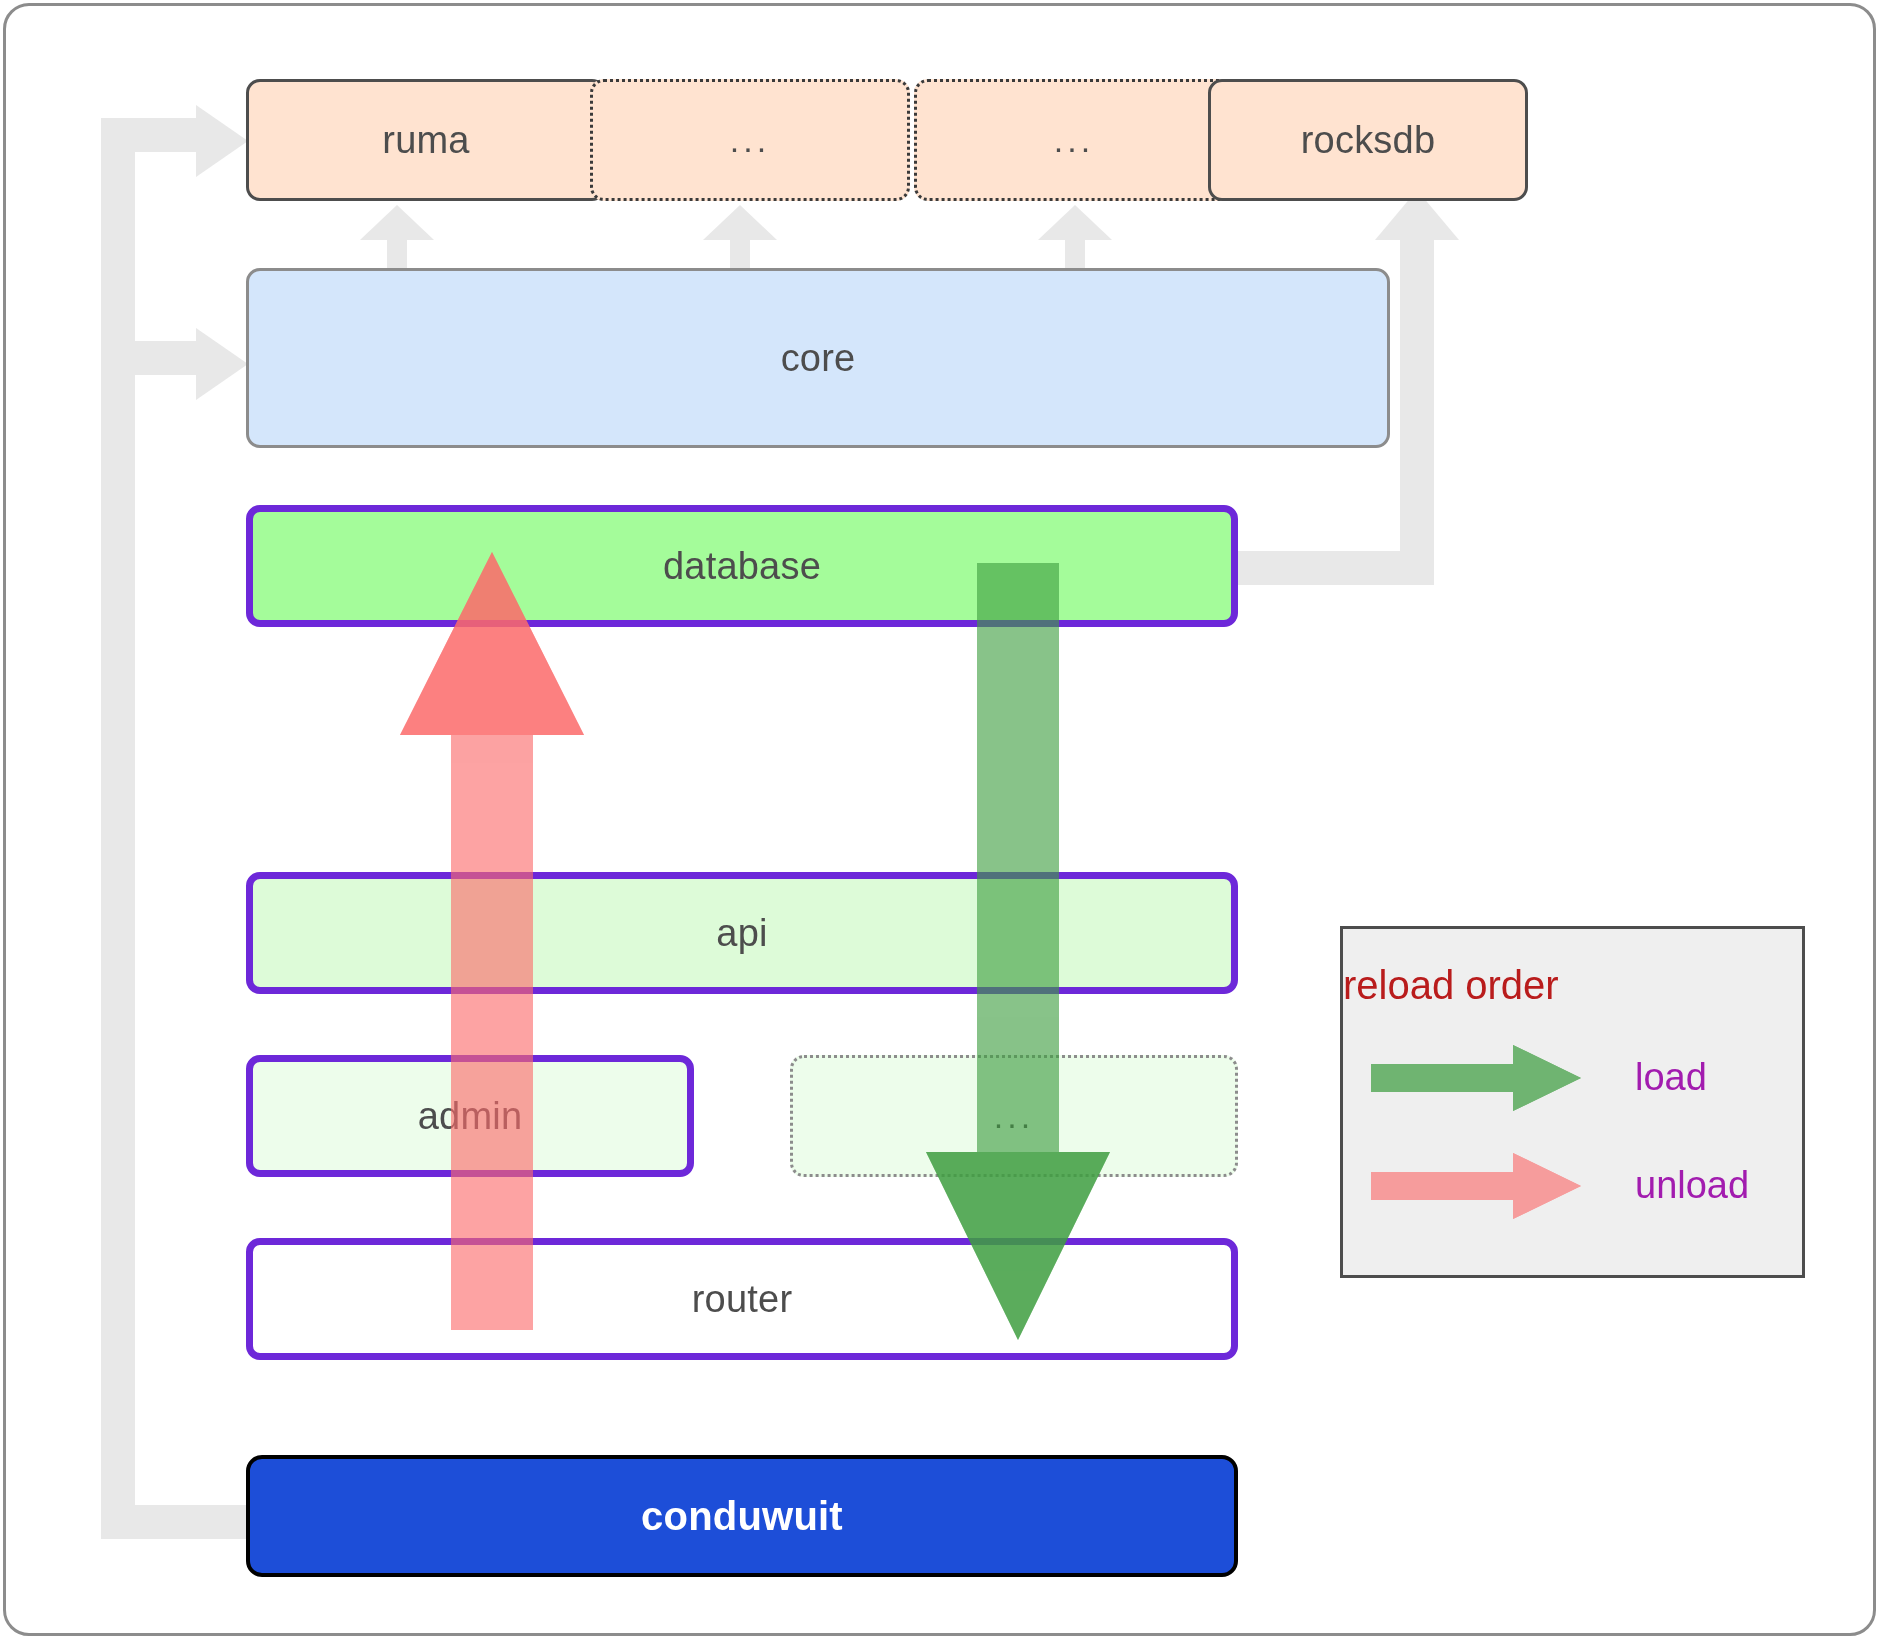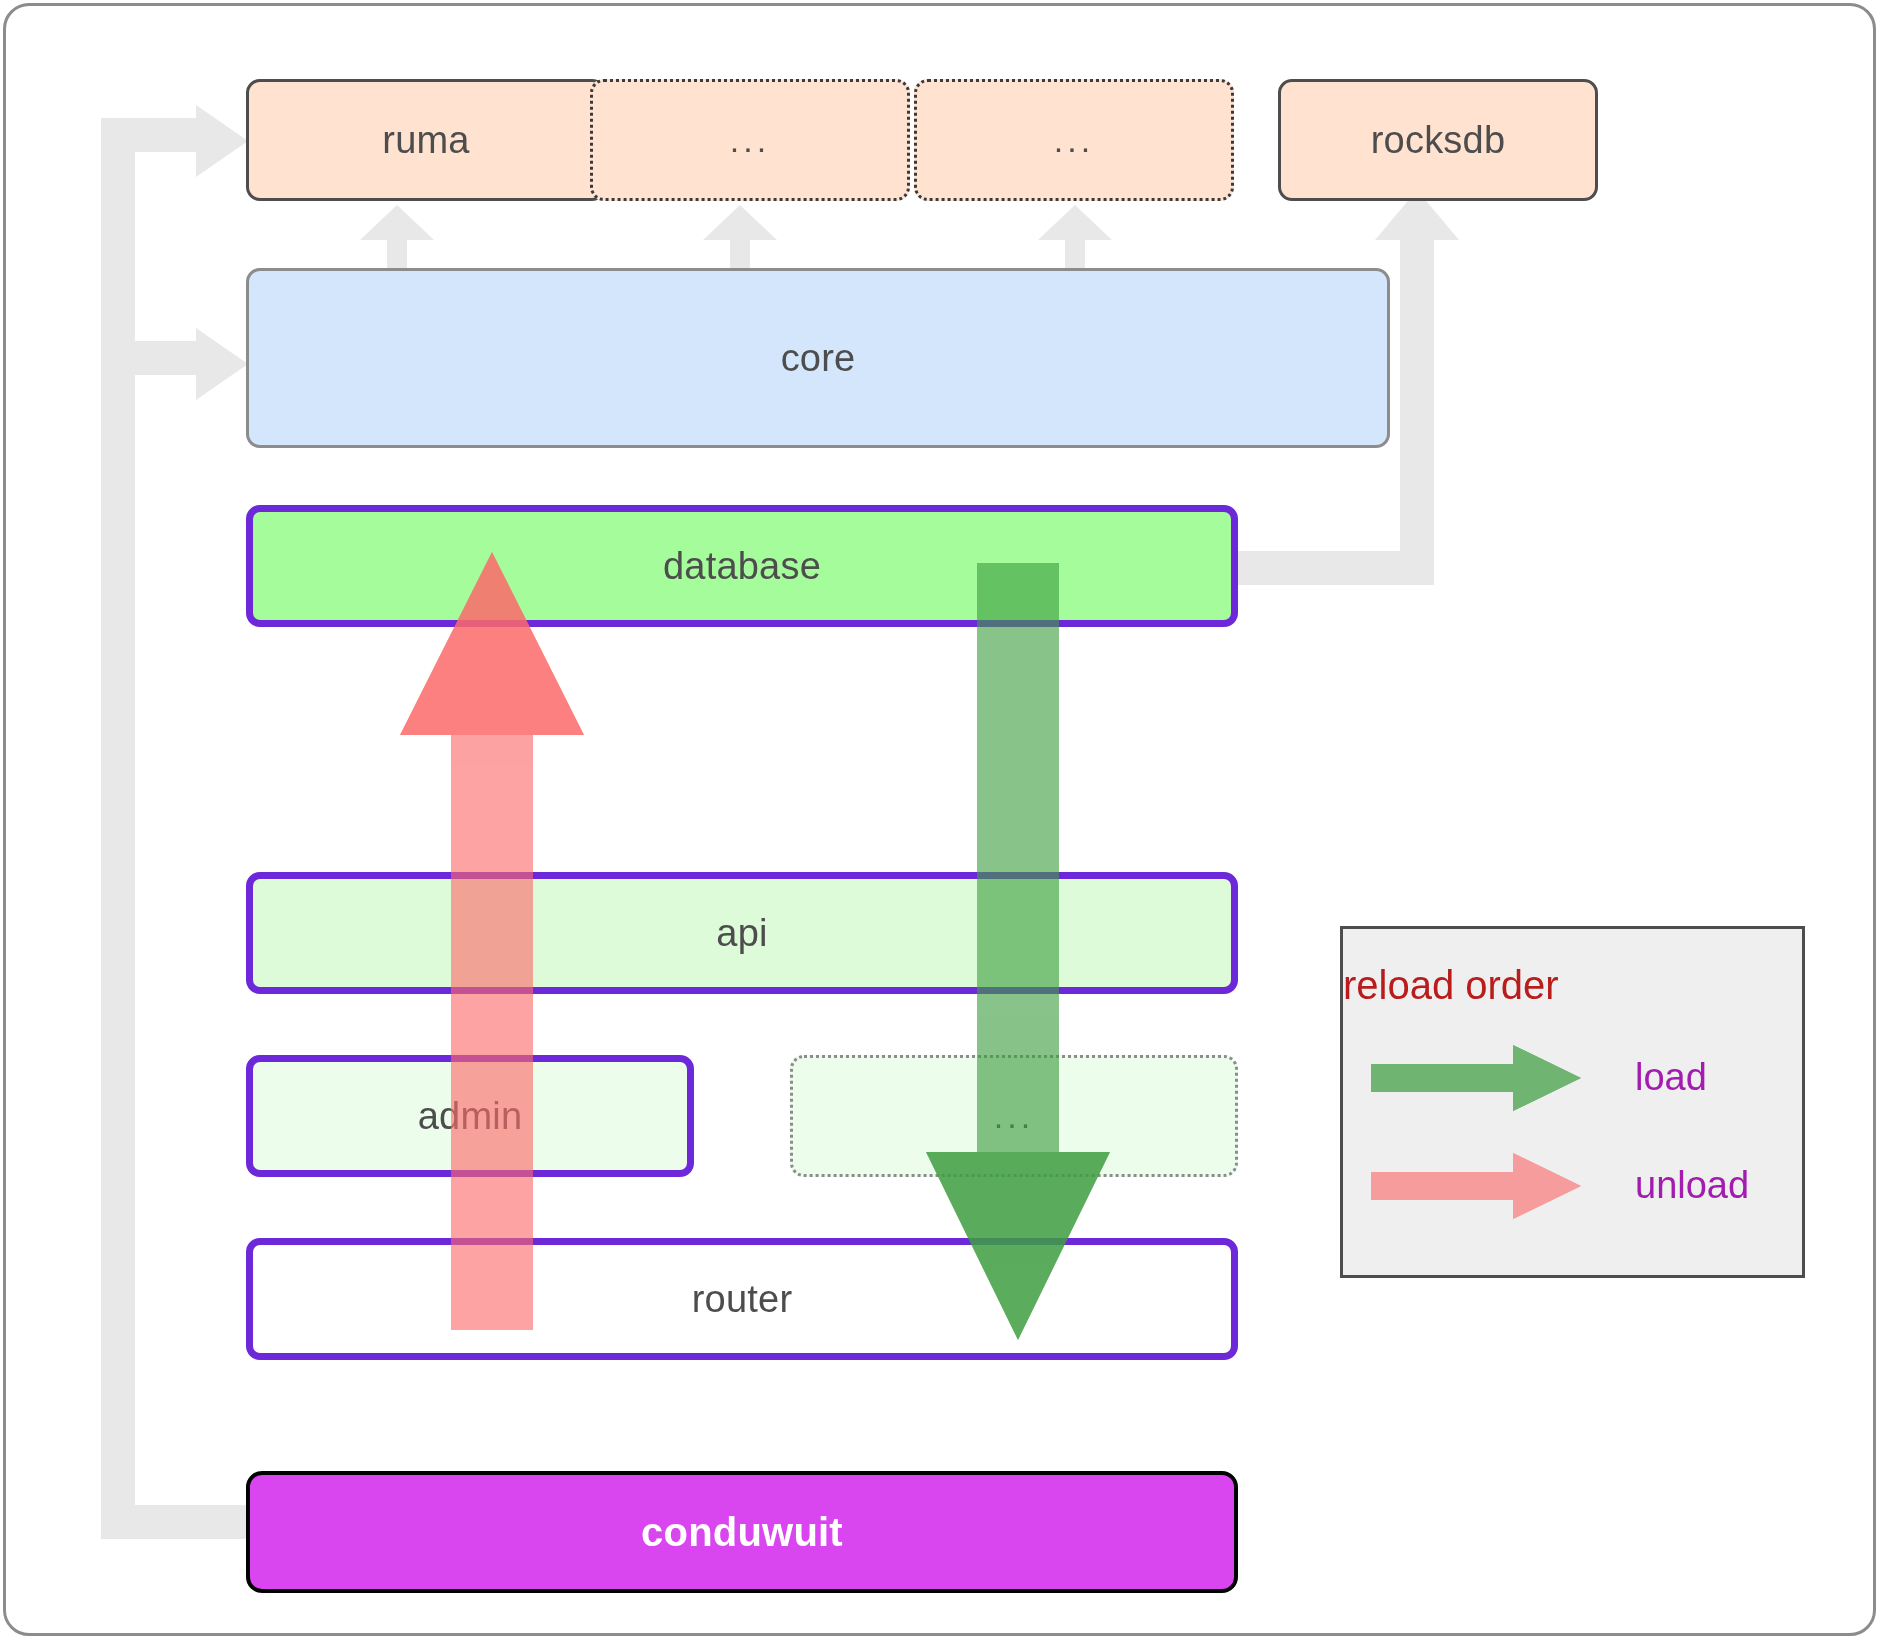--- a/index.html
+++ b/index.html
@@ -68,27 +68,26 @@
 
   .lv-database { background: #a4fc9a; }
   .lv-service  { background: #ccf9c5; }
   .lv-api      { background: #ddfbd8; }
   .lv-admin    { background: #edfdeb; }
   .lv-dots     { background: #edfdeb; }
   .lv-router   { background: #ffffff; }
 
   
   .product {
-    background: #d946ef;
+    background: #1d4ed8;
     border: 4px solid #000000;
     border-radius: 16px;
     color: #ffffff;
     font-weight: bold;
     font-size: 40px;
-    margin-top: 16px;
   }
 
   
   .legend {
     position: absolute;
     box-sizing: border-box;
     background: #efefef;
     border: 3px solid #4d4d4d;
     z-index: 6;
   }
@@ -150,21 +149,21 @@
   </div>
 
   <div class="node dep dotted dotsbox" style="left:590px; top:79px; width:320px; height:122px;">
     <span>...</span>
   </div>
 
   <div class="node dep dotted dotsbox" style="left:914px; top:79px; width:320px; height:122px;">
     <span>...</span>
   </div>
 
-  <div class="node dep" style="left:1278px; top:79px; width:320px; height:122px;">
+  <div class="node dep" style="left:1208px; top:79px; width:320px; height:122px;">
     <span>rocksdb</span>
   </div>
 
   <div class="node core-box" style="left:246px; top:268px; width:1144px; height:180px;">
     <span>core</span>
   </div>
 
   <div class="node layer lv-database" style="left:246px; top:505px; width:992px; height:122px;">
     <span>database</span>
   </div>

